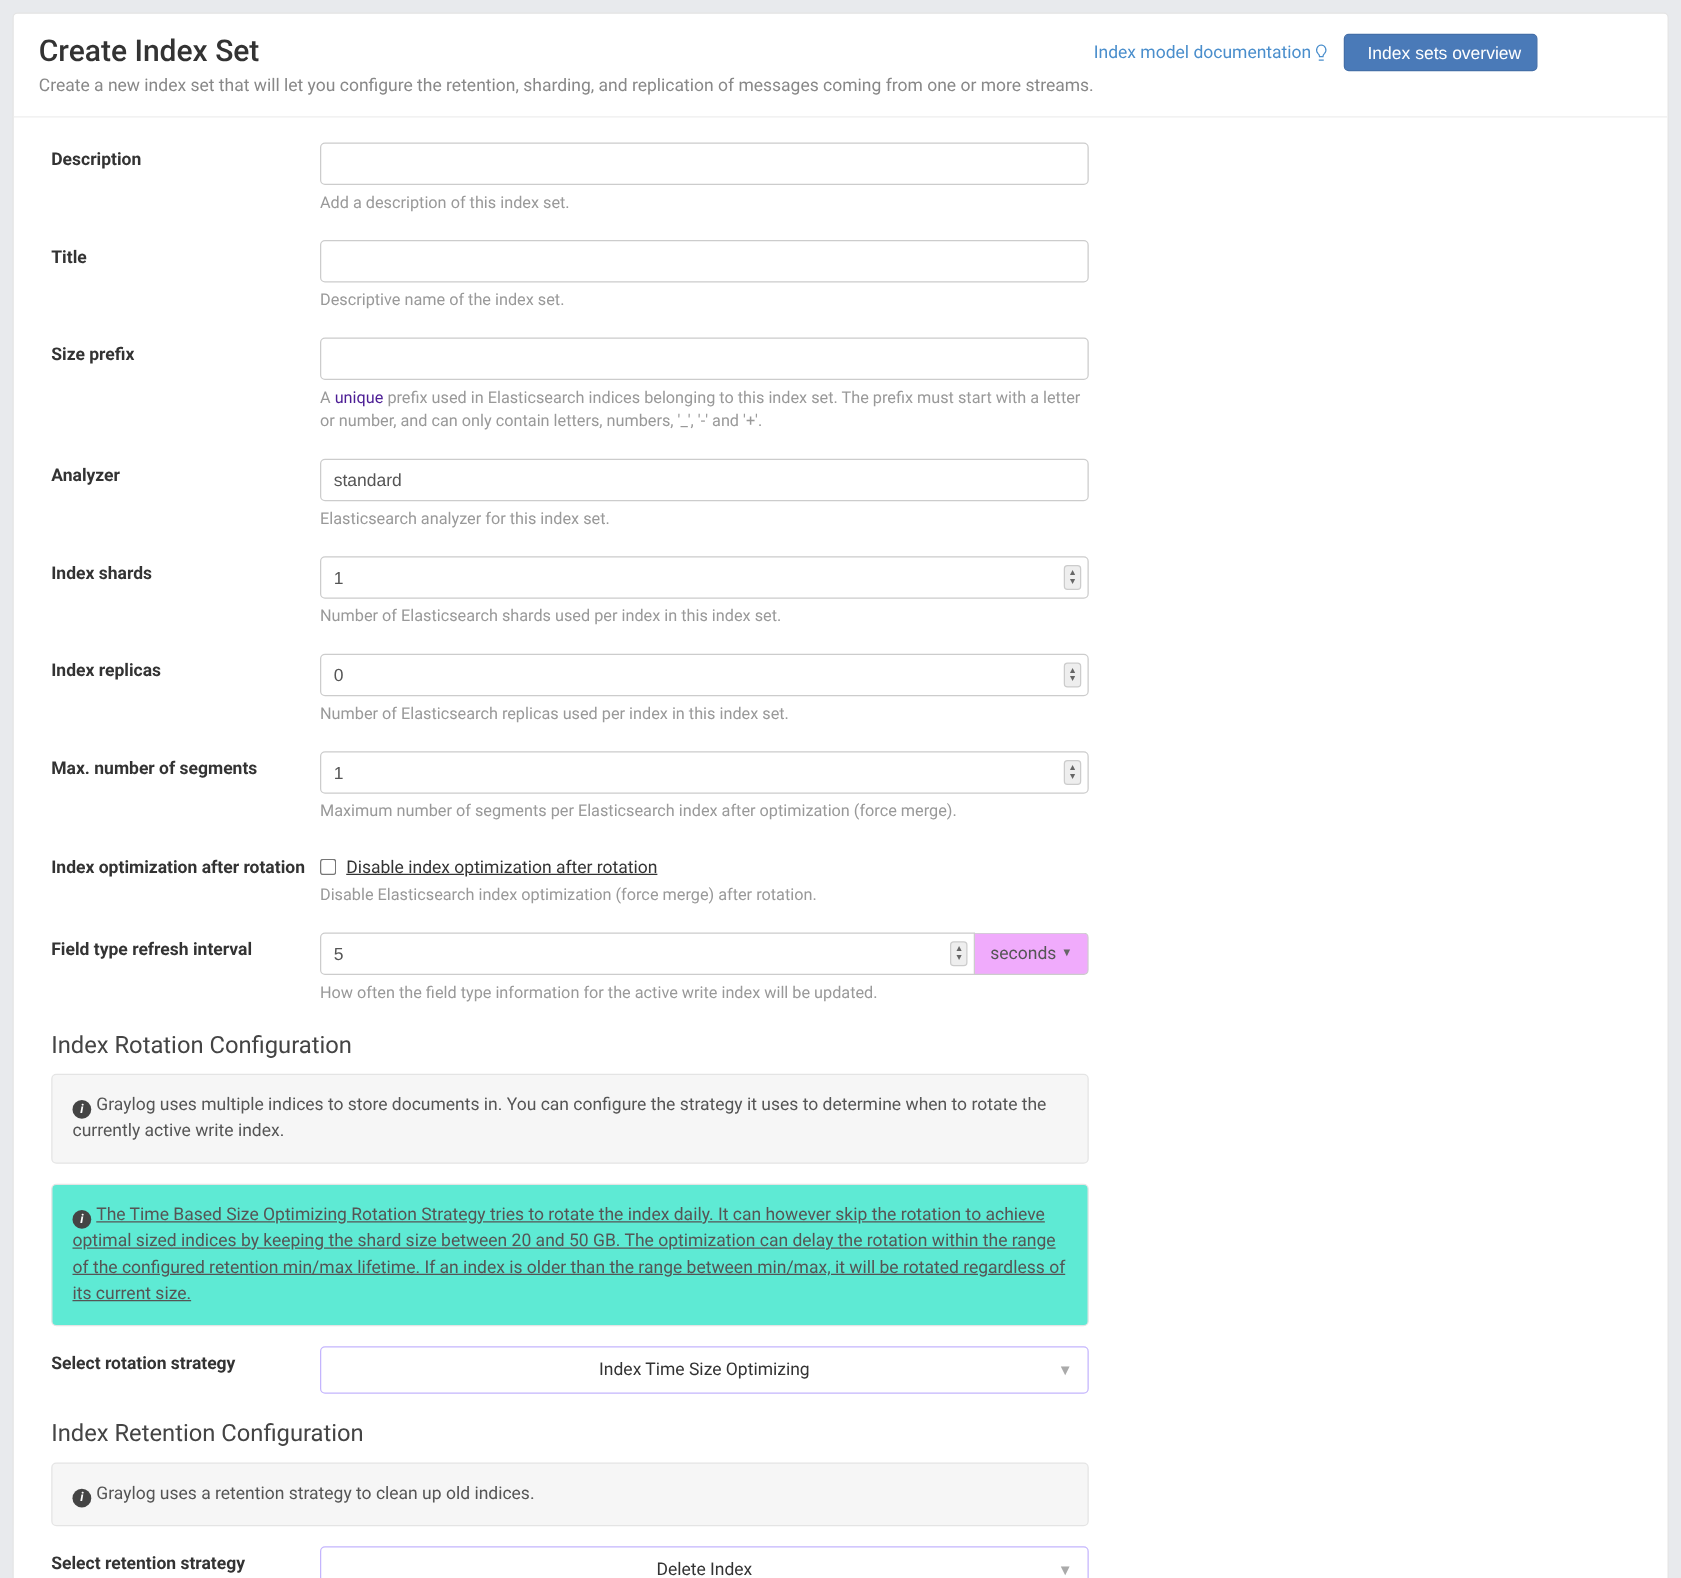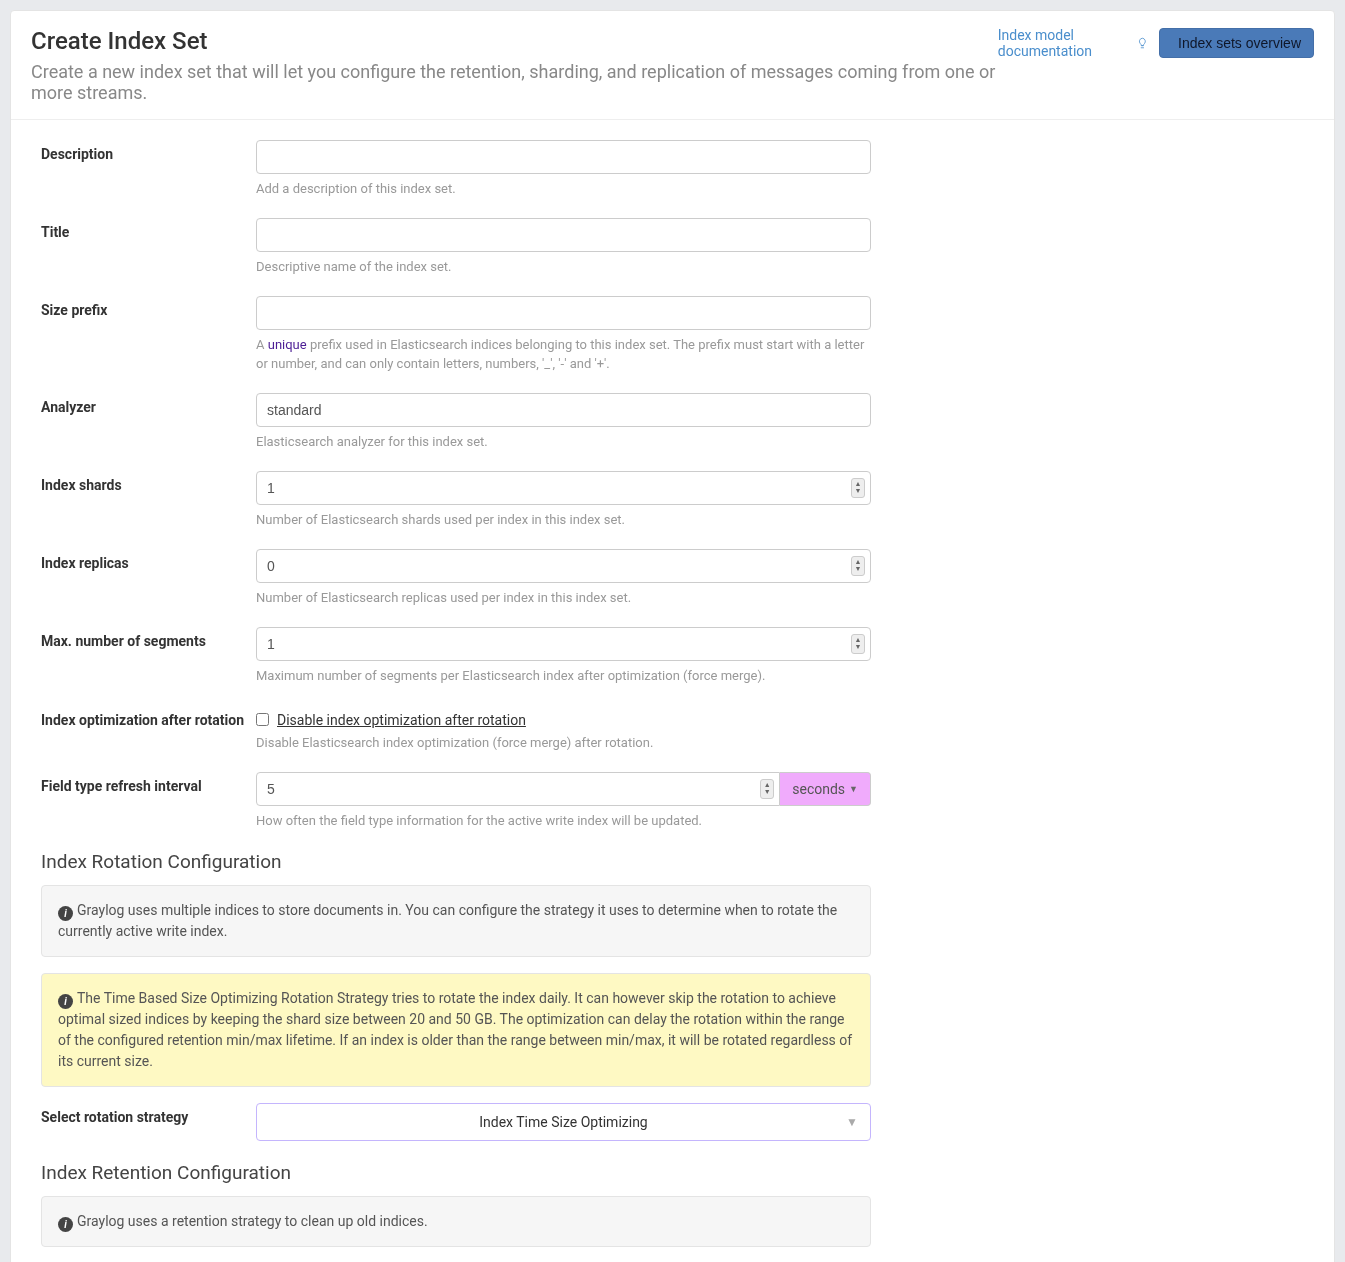--- a/index.html
+++ b/index.html
@@ -24,21 +24,21 @@
     align-items: flex-start;
   }
   .header-left h1 {
     font-size: 24px;
     font-weight: 500;
     color: #333;
     margin-bottom: 6px;
   }
   .header-left p {
     color: #888;
-    font-size: 18px;
+    font-size: 14px;
   }
   .header-right {
     display: flex;
     align-items: center;
     gap: 10px;
   }
   .link-doc {
     color: #4a8ecc;
     text-decoration: none;
     display: inline-flex;
@@ -54,21 +54,21 @@
     display: inline-block;
     padding: 6px 12px;
     border-radius: 4px;
     font-size: 14px;
     cursor: pointer;
     border: 1px solid transparent;
     white-space: nowrap;
   }
   .btn-primary {
     background: #4a7ab8;
-    color: #0f172a;
+    color: #ffffff;
     border-color: #446fa8;
     padding-left: 18px;
   }
   .content {
     padding: 20px 30px 30px 30px;
   }
   .form-row {
     display: flex;
     margin-bottom: 20px;
   }
@@ -150,21 +150,21 @@
     background: #f6f6f6;
     border: 1px solid #e4e4e4;
     border-radius: 4px;
     padding: 14px 16px;
     margin-bottom: 16px;
     color: #555;
     font-size: 14px;
     line-height: 1.5;
     width: 830px;
   }
-  .info-box.white-box { background: #fef9c3; }
+  .info-box.white-box { background: #5eead4; text-decoration: underline; }
   .info-icon {
     display: inline-block;
     width: 15px; height: 15px;
     background: #444;
     color: #fff;
     border-radius: 50%;
     text-align: center;
     line-height: 15px;
     font-size: 10px;
     font-weight: 700;

